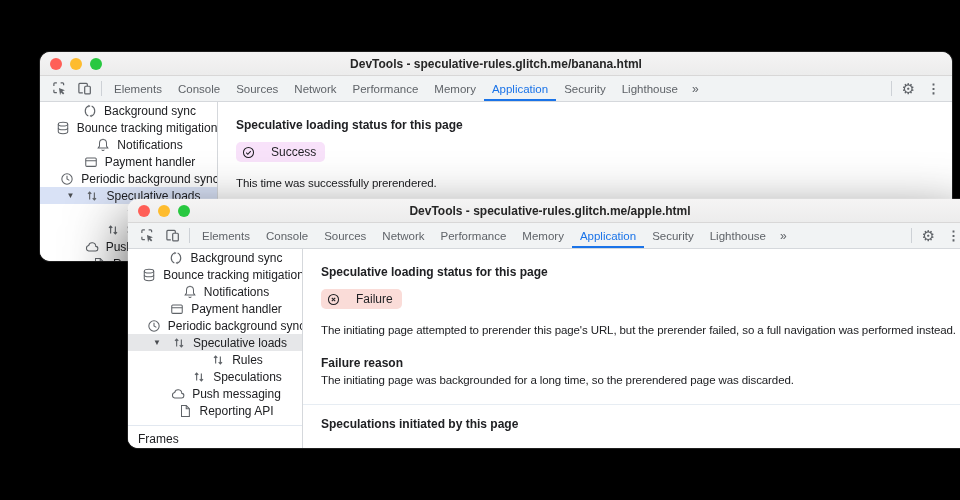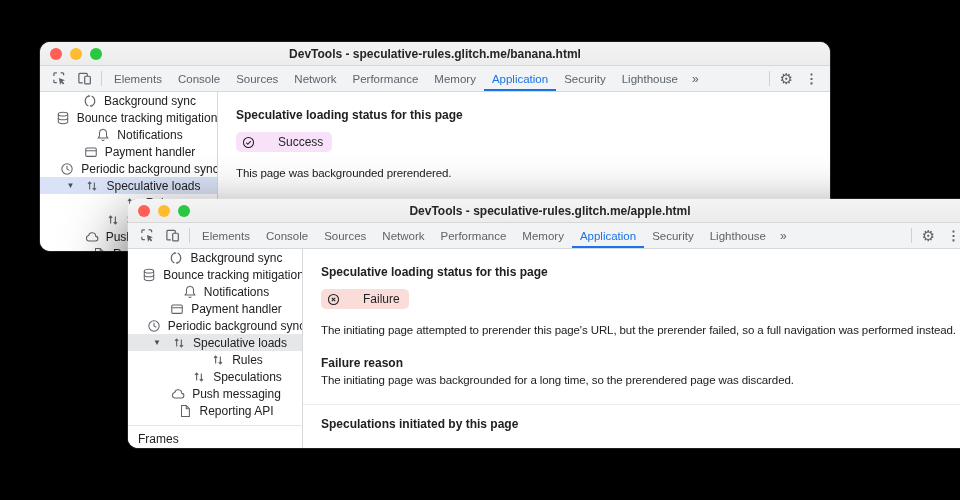--- a/index.html
+++ b/index.html
@@ -12,21 +12,21 @@
     color: #202124;
   }
   .win {
     position: absolute;
     background: #fff;
     border-radius: 10px;
     overflow: hidden;
     display: flex;
     flex-direction: column;
   }
-  .win-back  { left: 40px;  top: 42px;  width: 790px; height: 209px; z-index: 1;
+  .win-back  { left: 40px;  top: 52px;  width: 912px; height: 209px; z-index: 1;
                box-shadow: 0 0 0 1px rgba(255,255,255,.12), 0 18px 40px rgba(0,0,0,.65); }
   .win-front { left: 128px; top: 199px; width: 844px; height: 249px; z-index: 2;
                box-shadow: 0 0 0 1px rgba(255,255,255,.12), 0 24px 60px rgba(0,0,0,.75); }
 
   
   .titlebar {
     height: 24px; flex: none;
     background: linear-gradient(#f5f4f4, #ececec);
     border-bottom: 1px solid #d8d7d7;
     display: flex; align-items: center; justify-content: center;
@@ -98,21 +98,21 @@
     background: #fff;
     font-size: 12px;
     padding: 6px 0 16px 10px;
     white-space: nowrap;
   }
 
   
   .main { flex: 1; min-width: 0; padding: 16px 18px 0 18px; overflow: hidden; }
   .rpt-h { font-size: 12px; font-weight: bold; white-space: nowrap; }
   .badge {
-    display: inline-flex; align-items: center; gap: 23px;
+    display: inline-flex; align-items: center; gap: 16px;
     margin-top: 10px;
     padding: 3px 9px 3px 6px;
     border-radius: 5px;
     font-size: 12px;
     color: #1f2023;
   }
   .badge .bic { width: 13px; height: 13px; }
   .badge.success { background: #f8e2fa; }
   .badge.failure { background: #fadcd8; }
   .para { margin-top: 14px; font-size: 11.5px; letter-spacing: -0.1px; white-space: nowrap; }
@@ -284,21 +284,21 @@
     </div>
 
     <div class="main">
       <div class="rpt-h">Speculative loading status for this page</div>
       <div class="badge success">
         <svg class="bic" viewBox="0 0 16 16">
             <use href="#i-check-circle"></use>
           </svg>
         <span>Success</span>
       </div>
-      <div class="para">This page was backgrounded prerendered.</div>
+      <div class="para">This time was successfully prerendered.</div>
     </div>
   </div>
 </div>
 
 <div class="win win-front">
   <div class="titlebar">
     <div class="lights">
       <span class="light red"></span>
       <span class="light yellow"></span>
       <span class="light green"></span>

